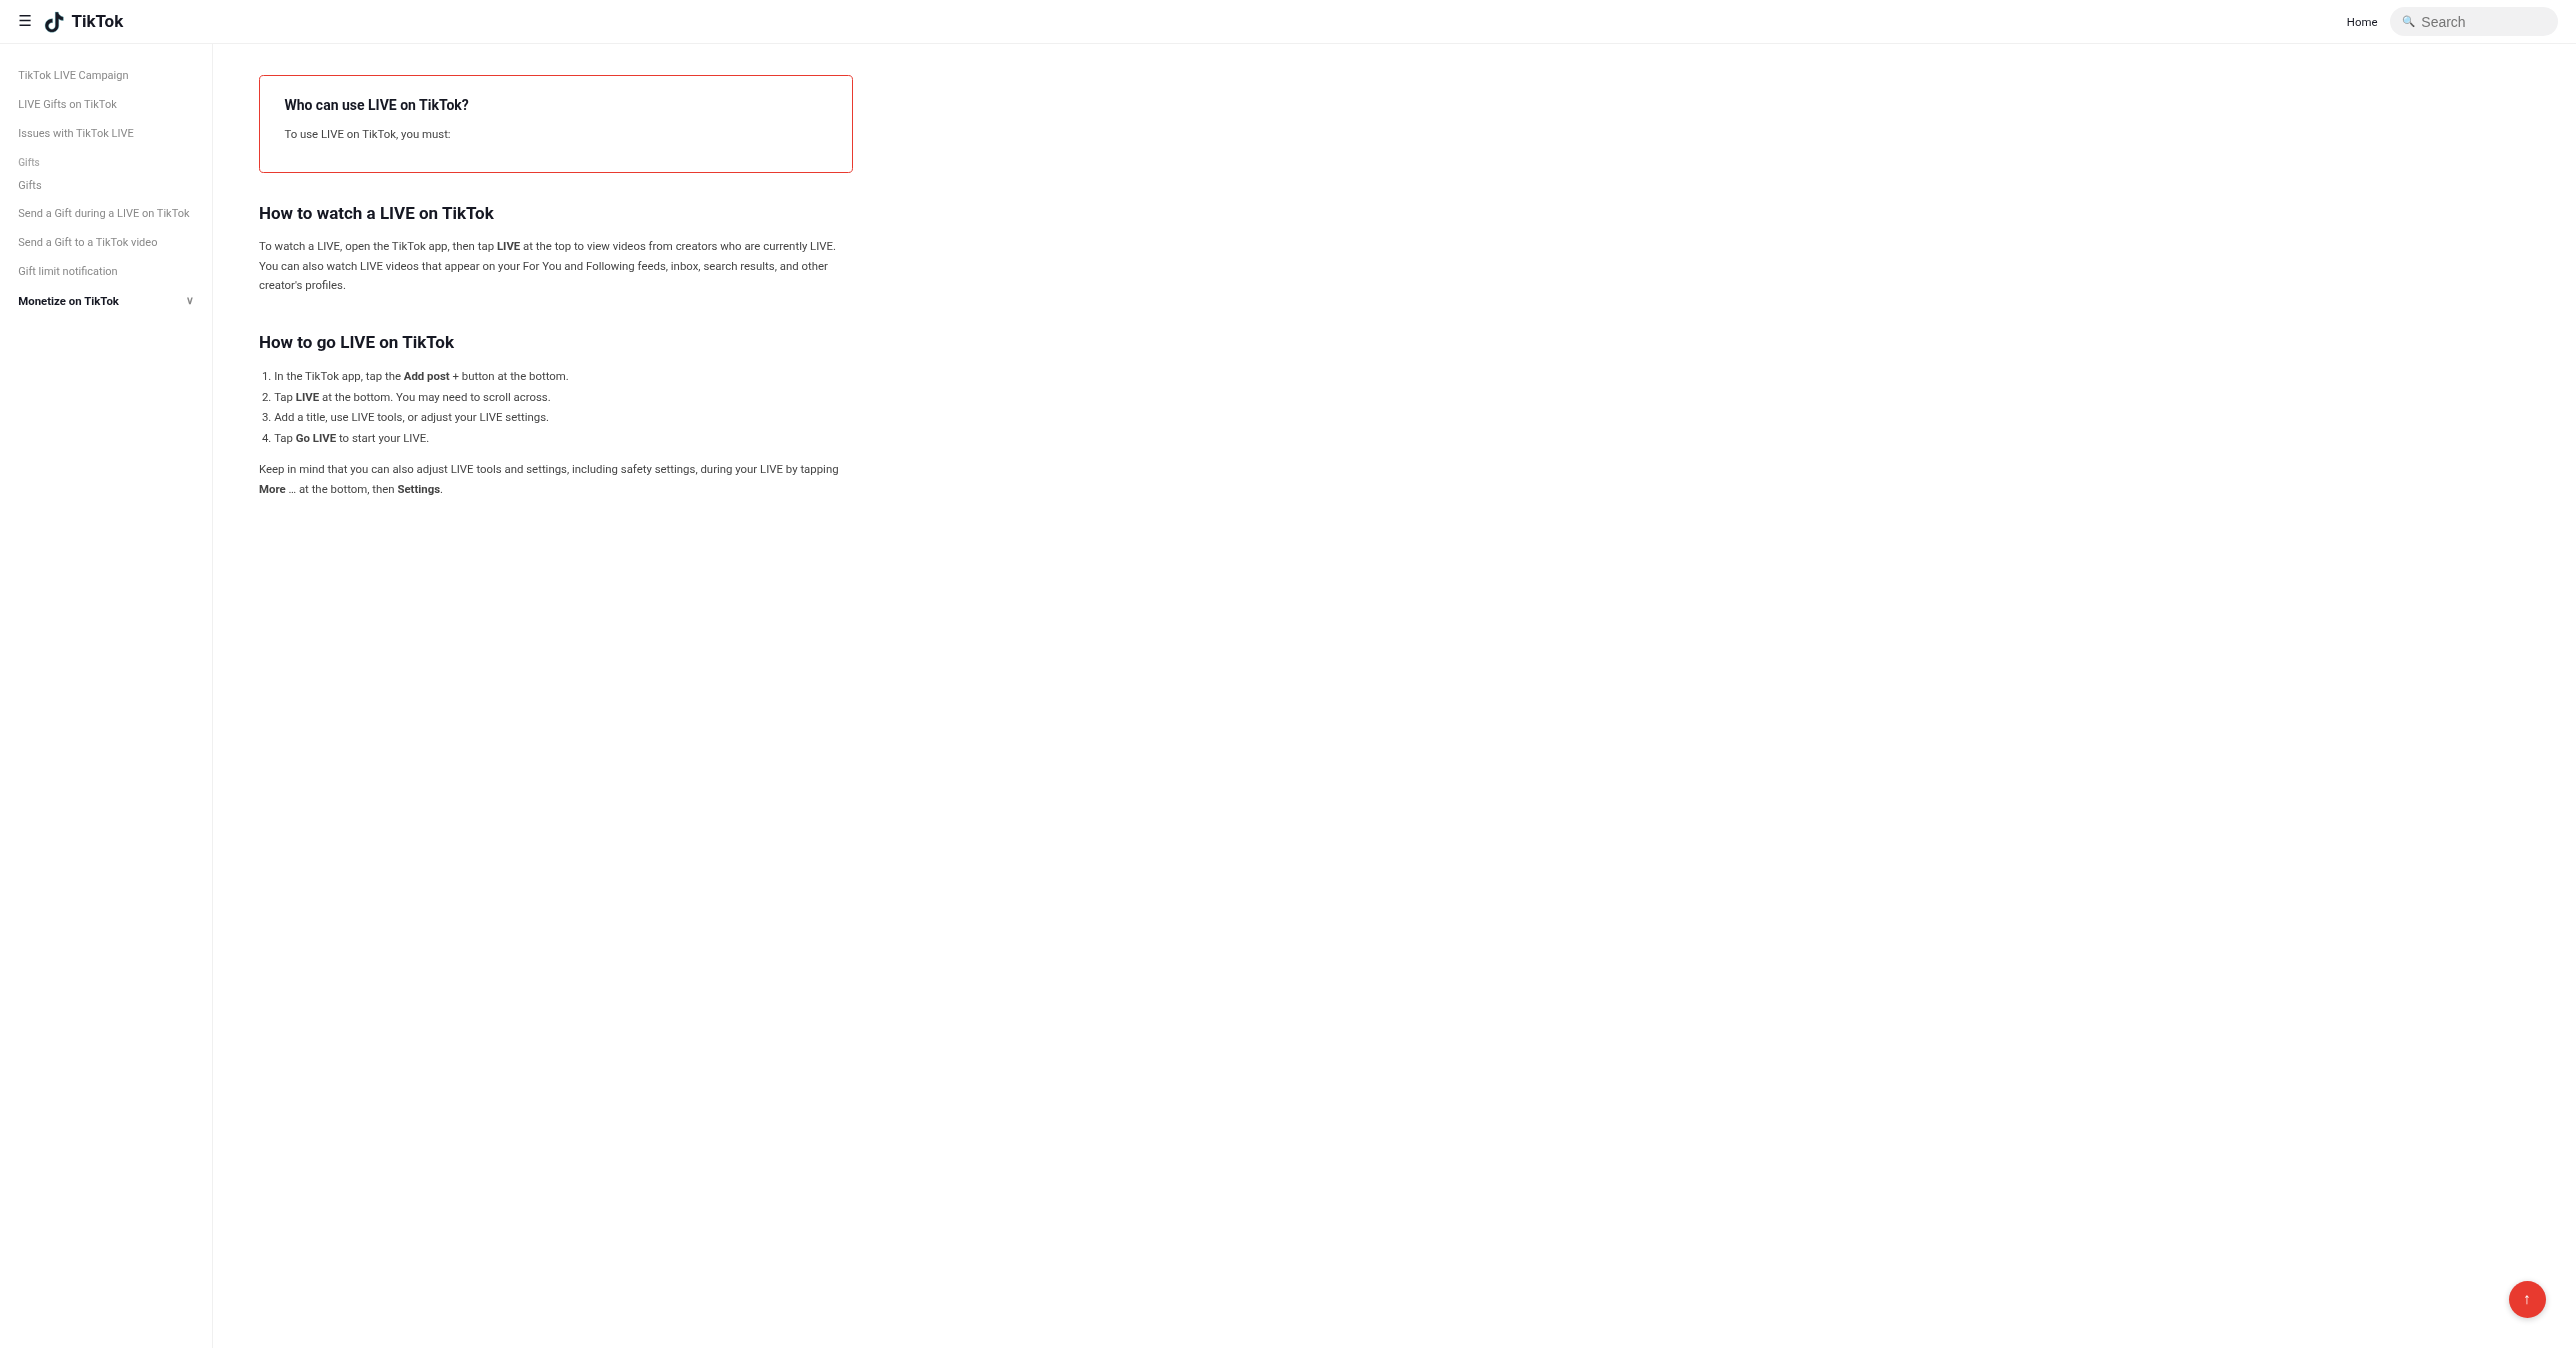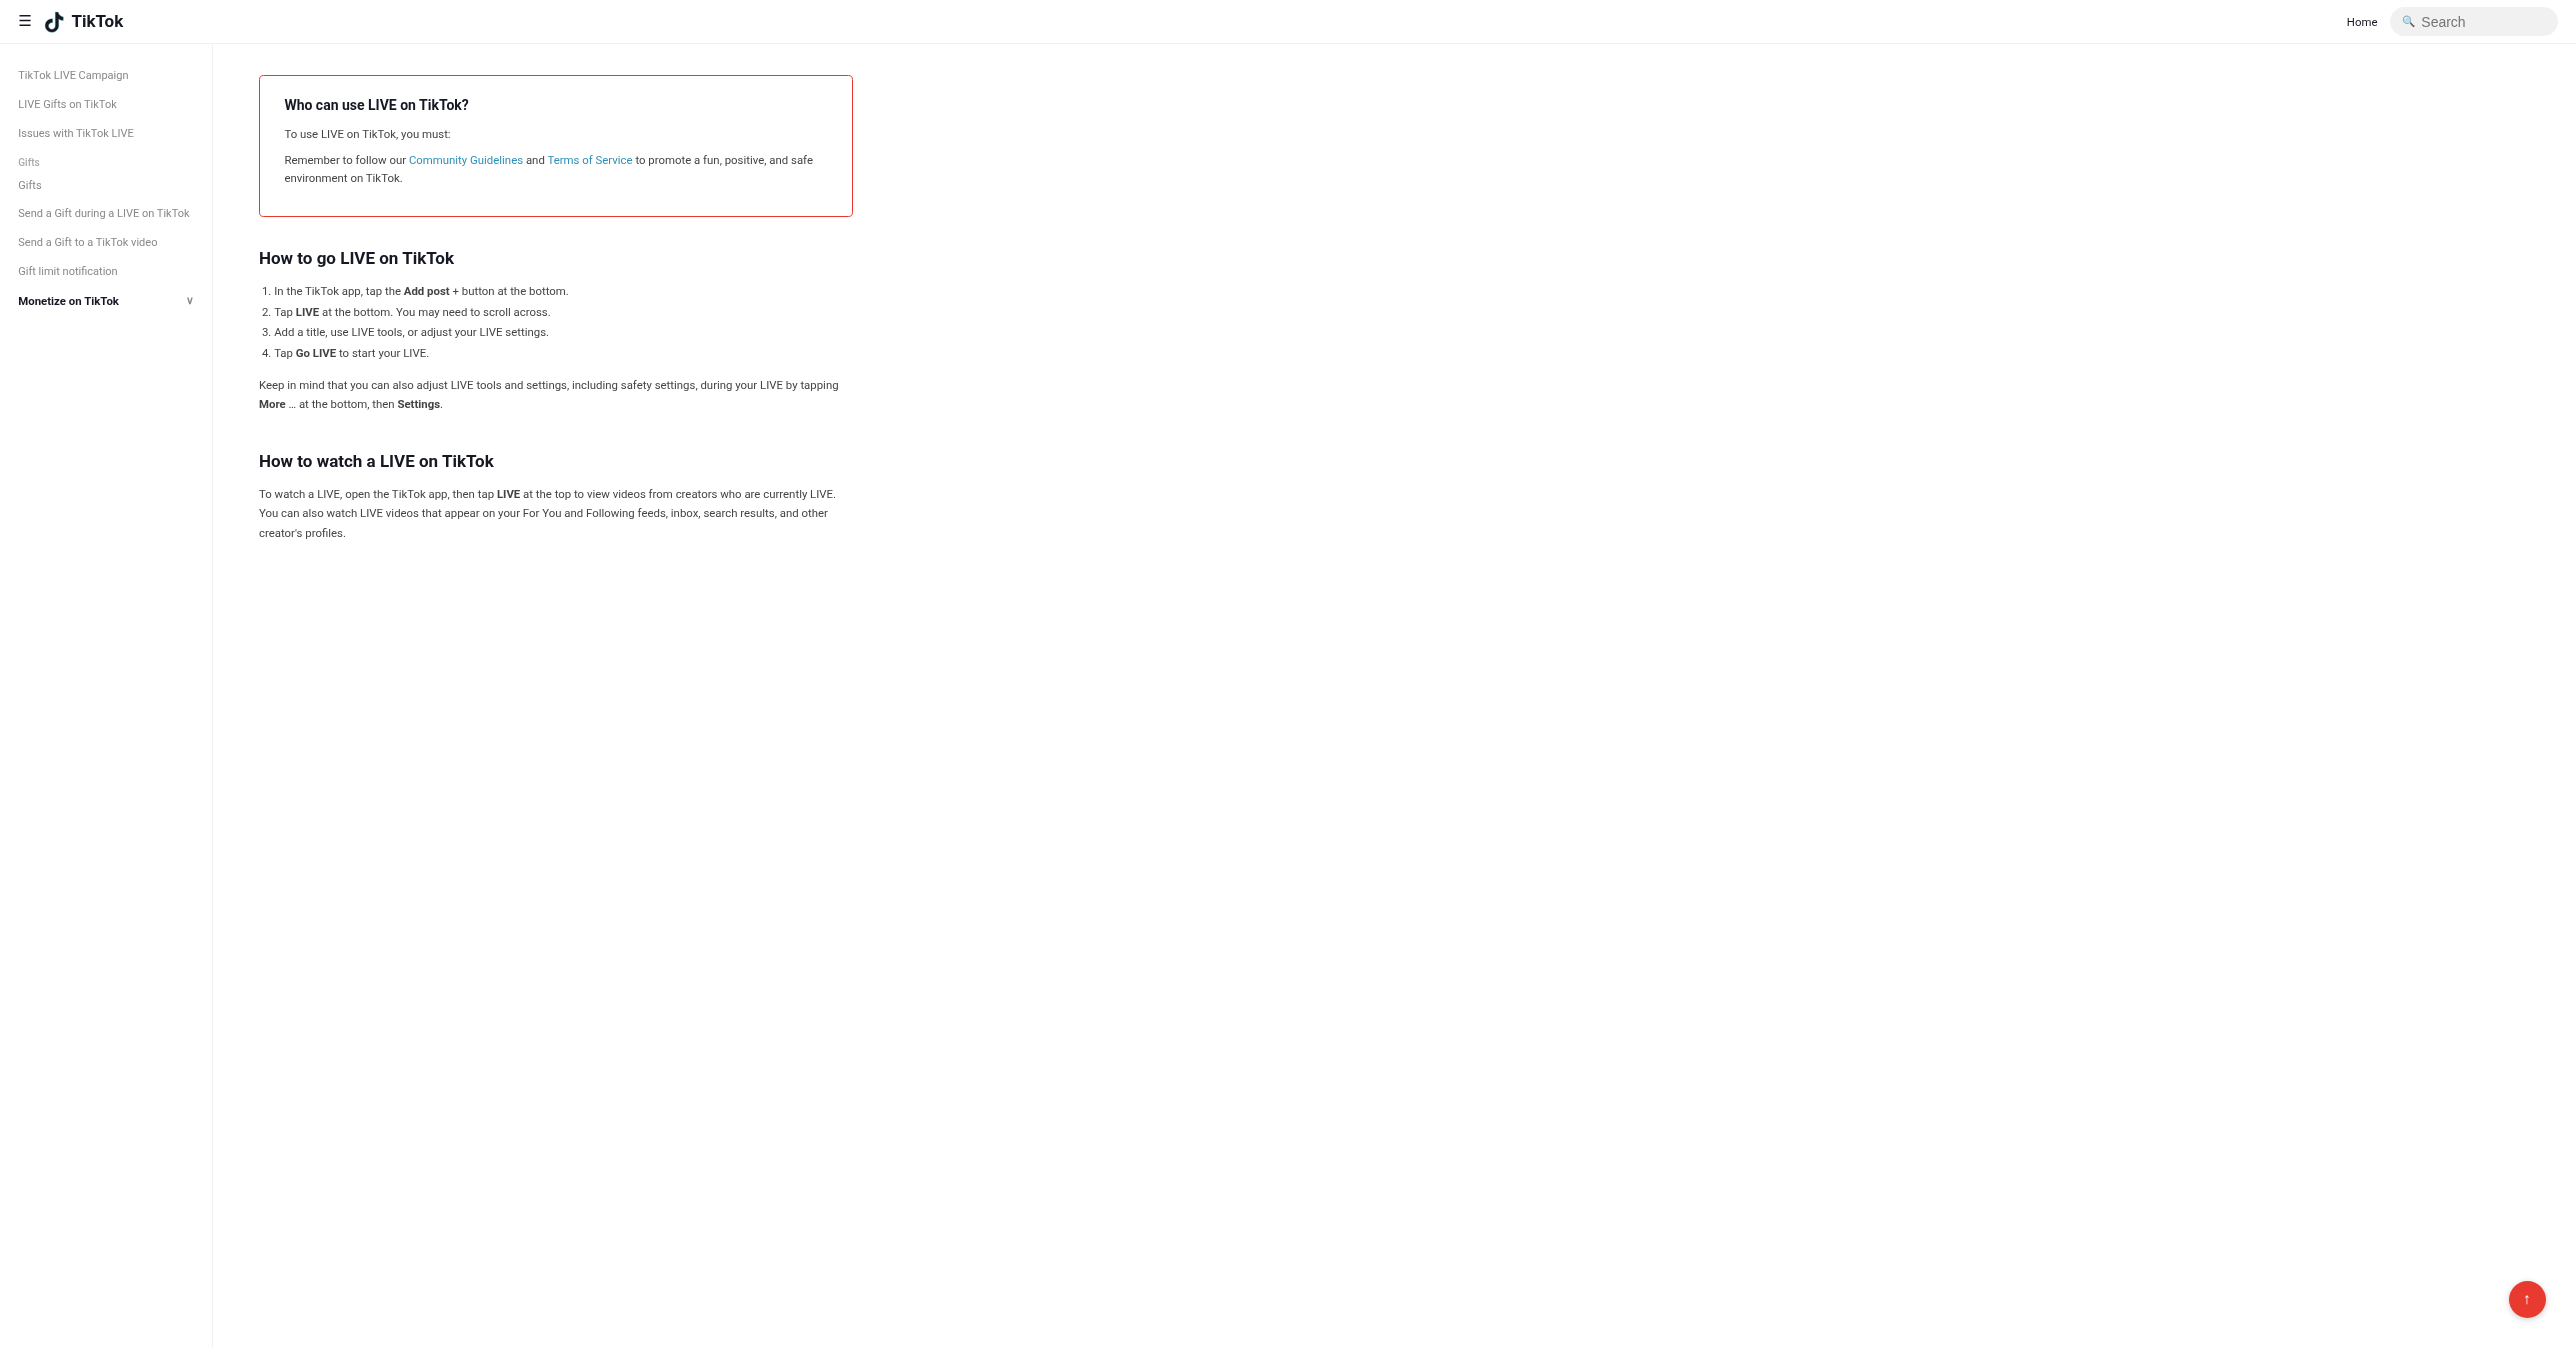--- a/index.html
+++ b/index.html
@@ -259,22 +259,26 @@
       <span>Monetize on TikTok</span>
       <span class="chevron-icon">∨</span>
     </div>
   </nav>
 
   <main class="main-content">
 
     <div class="highlight-box">
       <h2>Who can use LIVE on TikTok?</h2>
       <p>To use LIVE on TikTok, you must:</p>
+    </div>
+
+    <div class="section">
+      <h2>How to watch a LIVE on TikTok</h2>
       <p>
-        <span>Remember to follow our </span><a class="link-text" href="#">Community Guidelines</a><span> and </span><a class="link-text" href="#">Terms of Service</a><span> to promote a fun, positive, and safe environment on TikTok.</span>
+        <span>To watch a LIVE, open the TikTok app, then tap </span><span class="bold-text">LIVE</span><span> at the top to view videos from creators who are currently LIVE. You can also watch LIVE videos that appear on your For You and Following feeds, inbox, search results, and other creator's profiles.</span>
       </p>
     </div>
 
     <div class="section">
       <h2>How to go LIVE on TikTok</h2>
       <ol>
         <li>
           <span>In the TikTok app, tap the </span><span class="bold-text">Add post</span><span> + button at the bottom.</span>
         </li>
         <li>
@@ -285,26 +289,19 @@
         </li>
         <li>
           <span>Tap </span><span class="bold-text">Go LIVE</span><span> to start your LIVE.</span>
         </li>
       </ol>
       <p style="margin-top:12.2px;">
         <span>Keep in mind that you can also adjust LIVE tools and settings, including safety settings, during your LIVE by tapping </span><span class="bold-text">More</span><span> … at the bottom, then </span><span class="bold-text">Settings</span><span>.</span>
       </p>
     </div>
 
-    <div class="section">
-      <h2>How to watch a LIVE on TikTok</h2>
-      <p>
-        <span>To watch a LIVE, open the TikTok app, then tap </span><span class="bold-text">LIVE</span><span> at the top to view videos from creators who are currently LIVE. You can also watch LIVE videos that appear on your For You and Following feeds, inbox, search results, and other creator's profiles.</span>
-      </p>
-    </div>
-
   </main>
 </div>
 
 <div class="scroll-top-btn">
   <span>↑</span>
 </div>
 
 
 </body></html>

